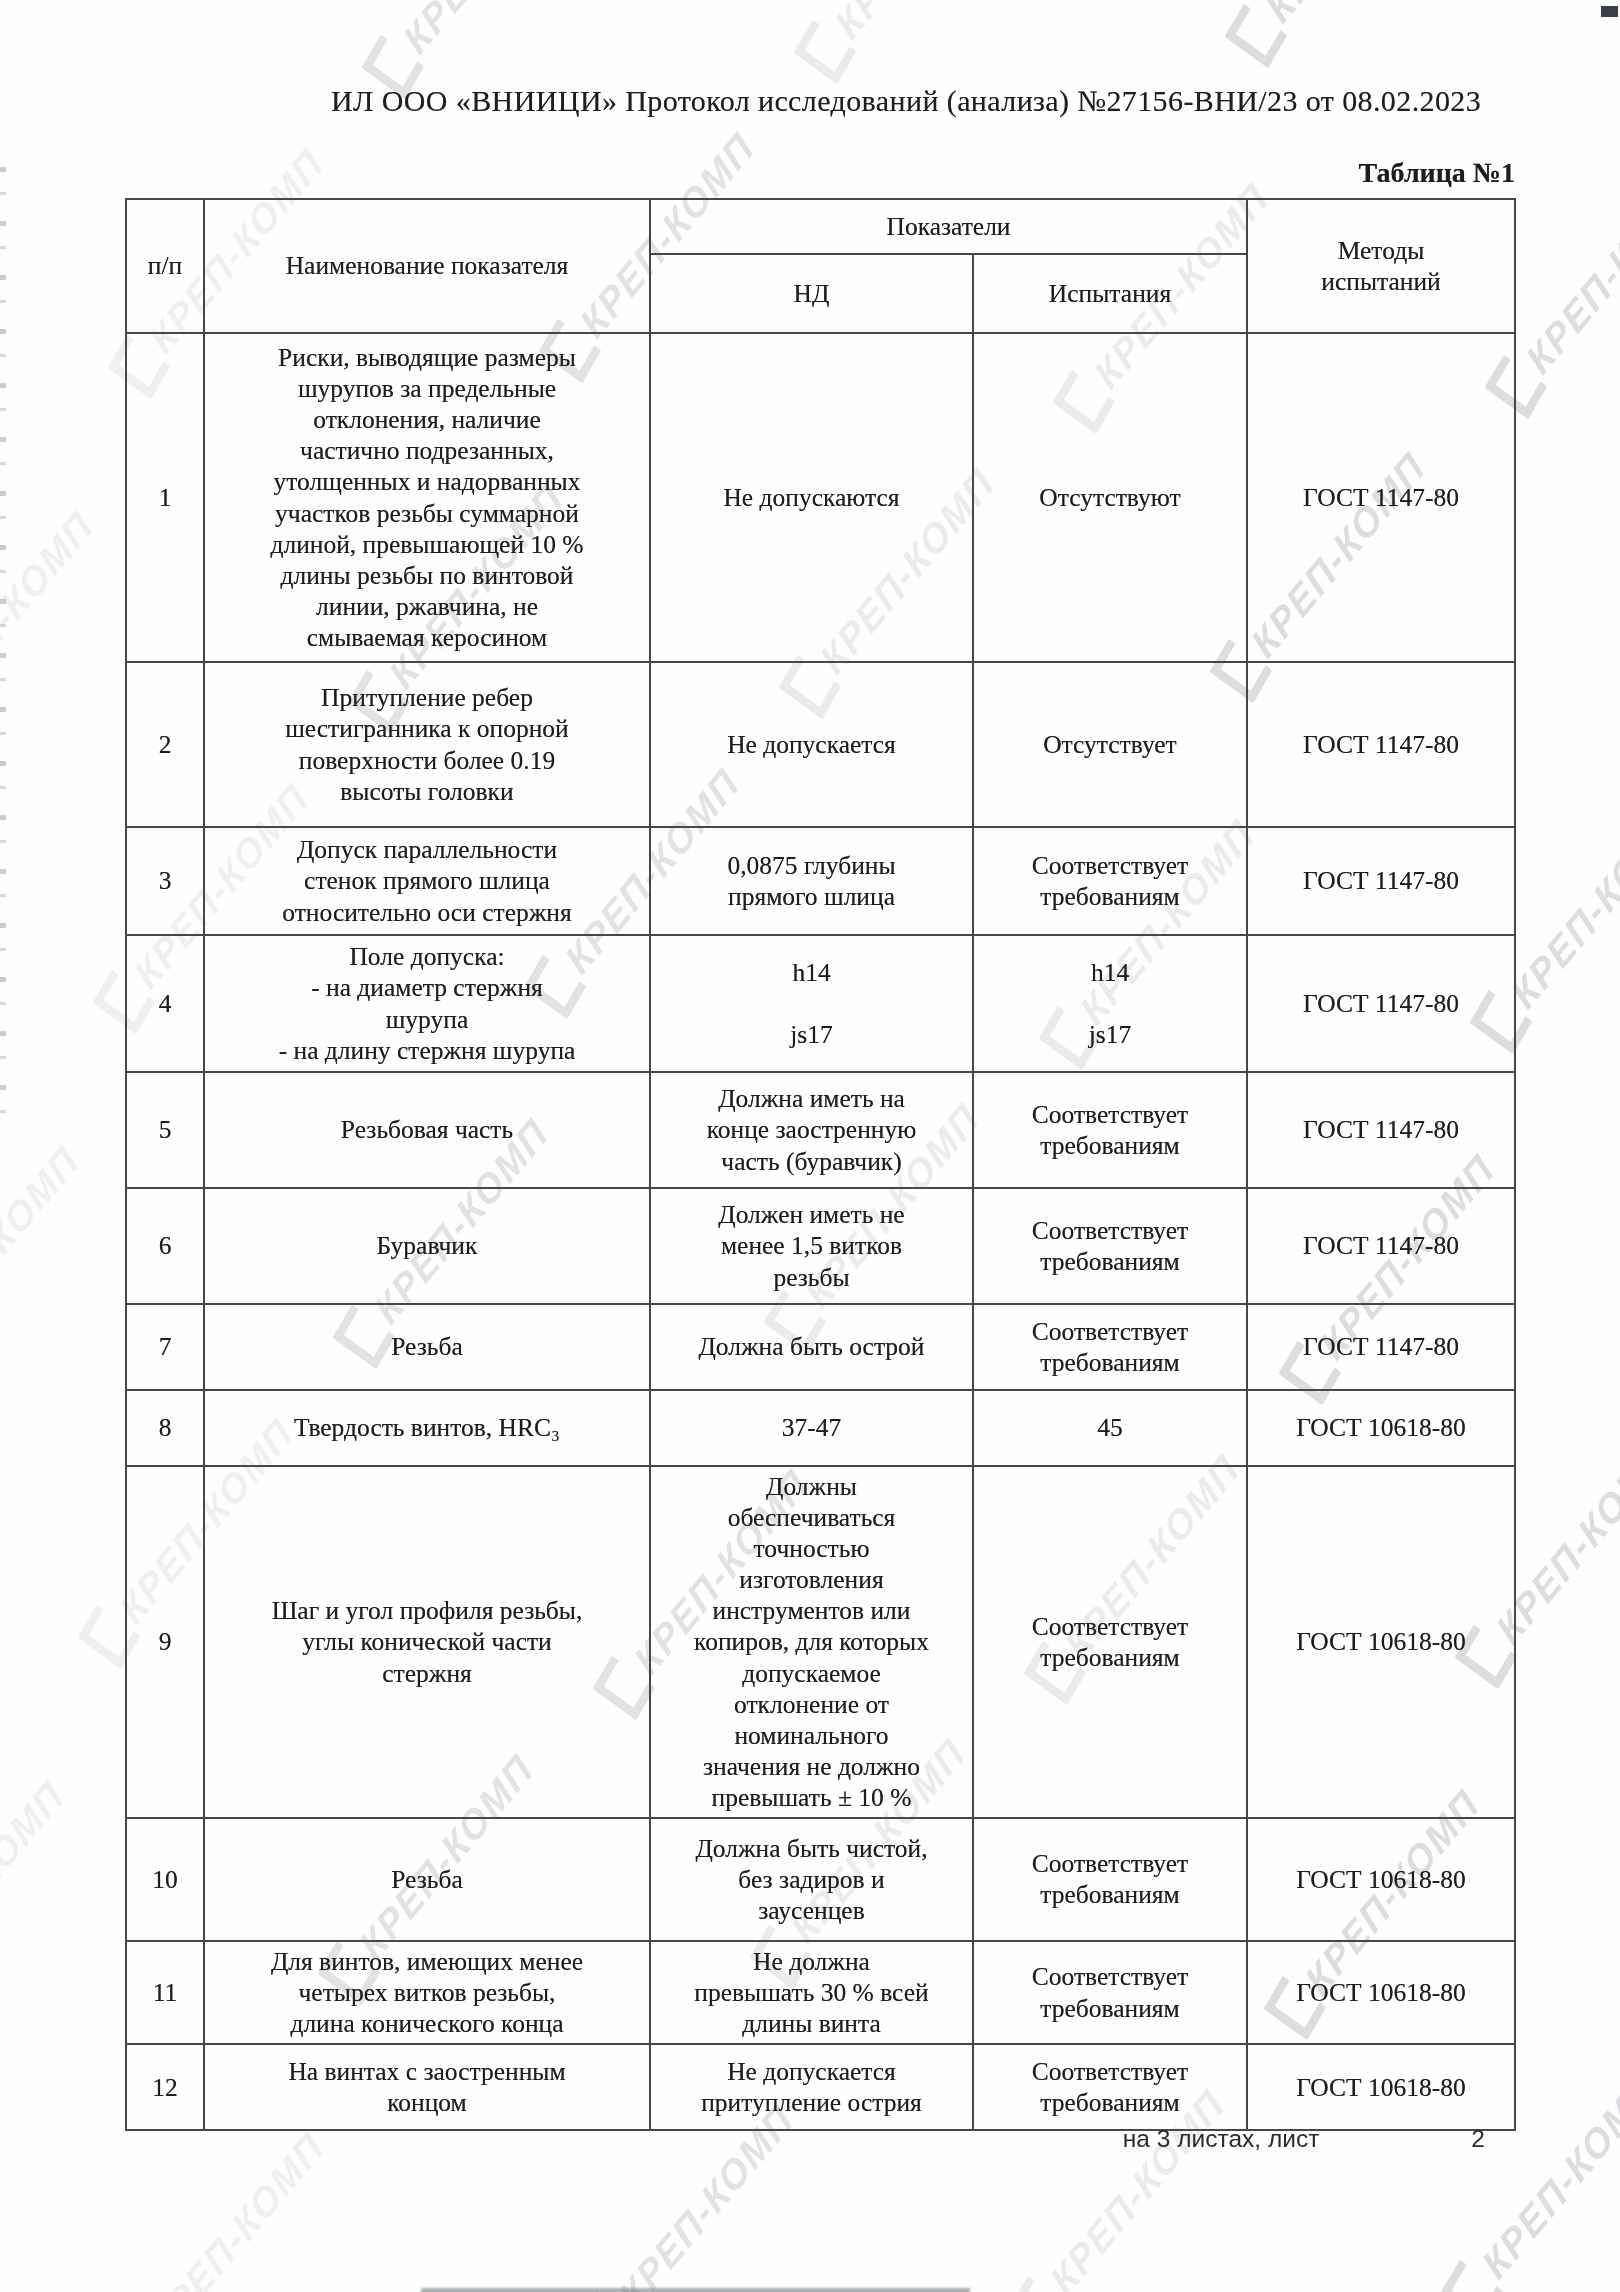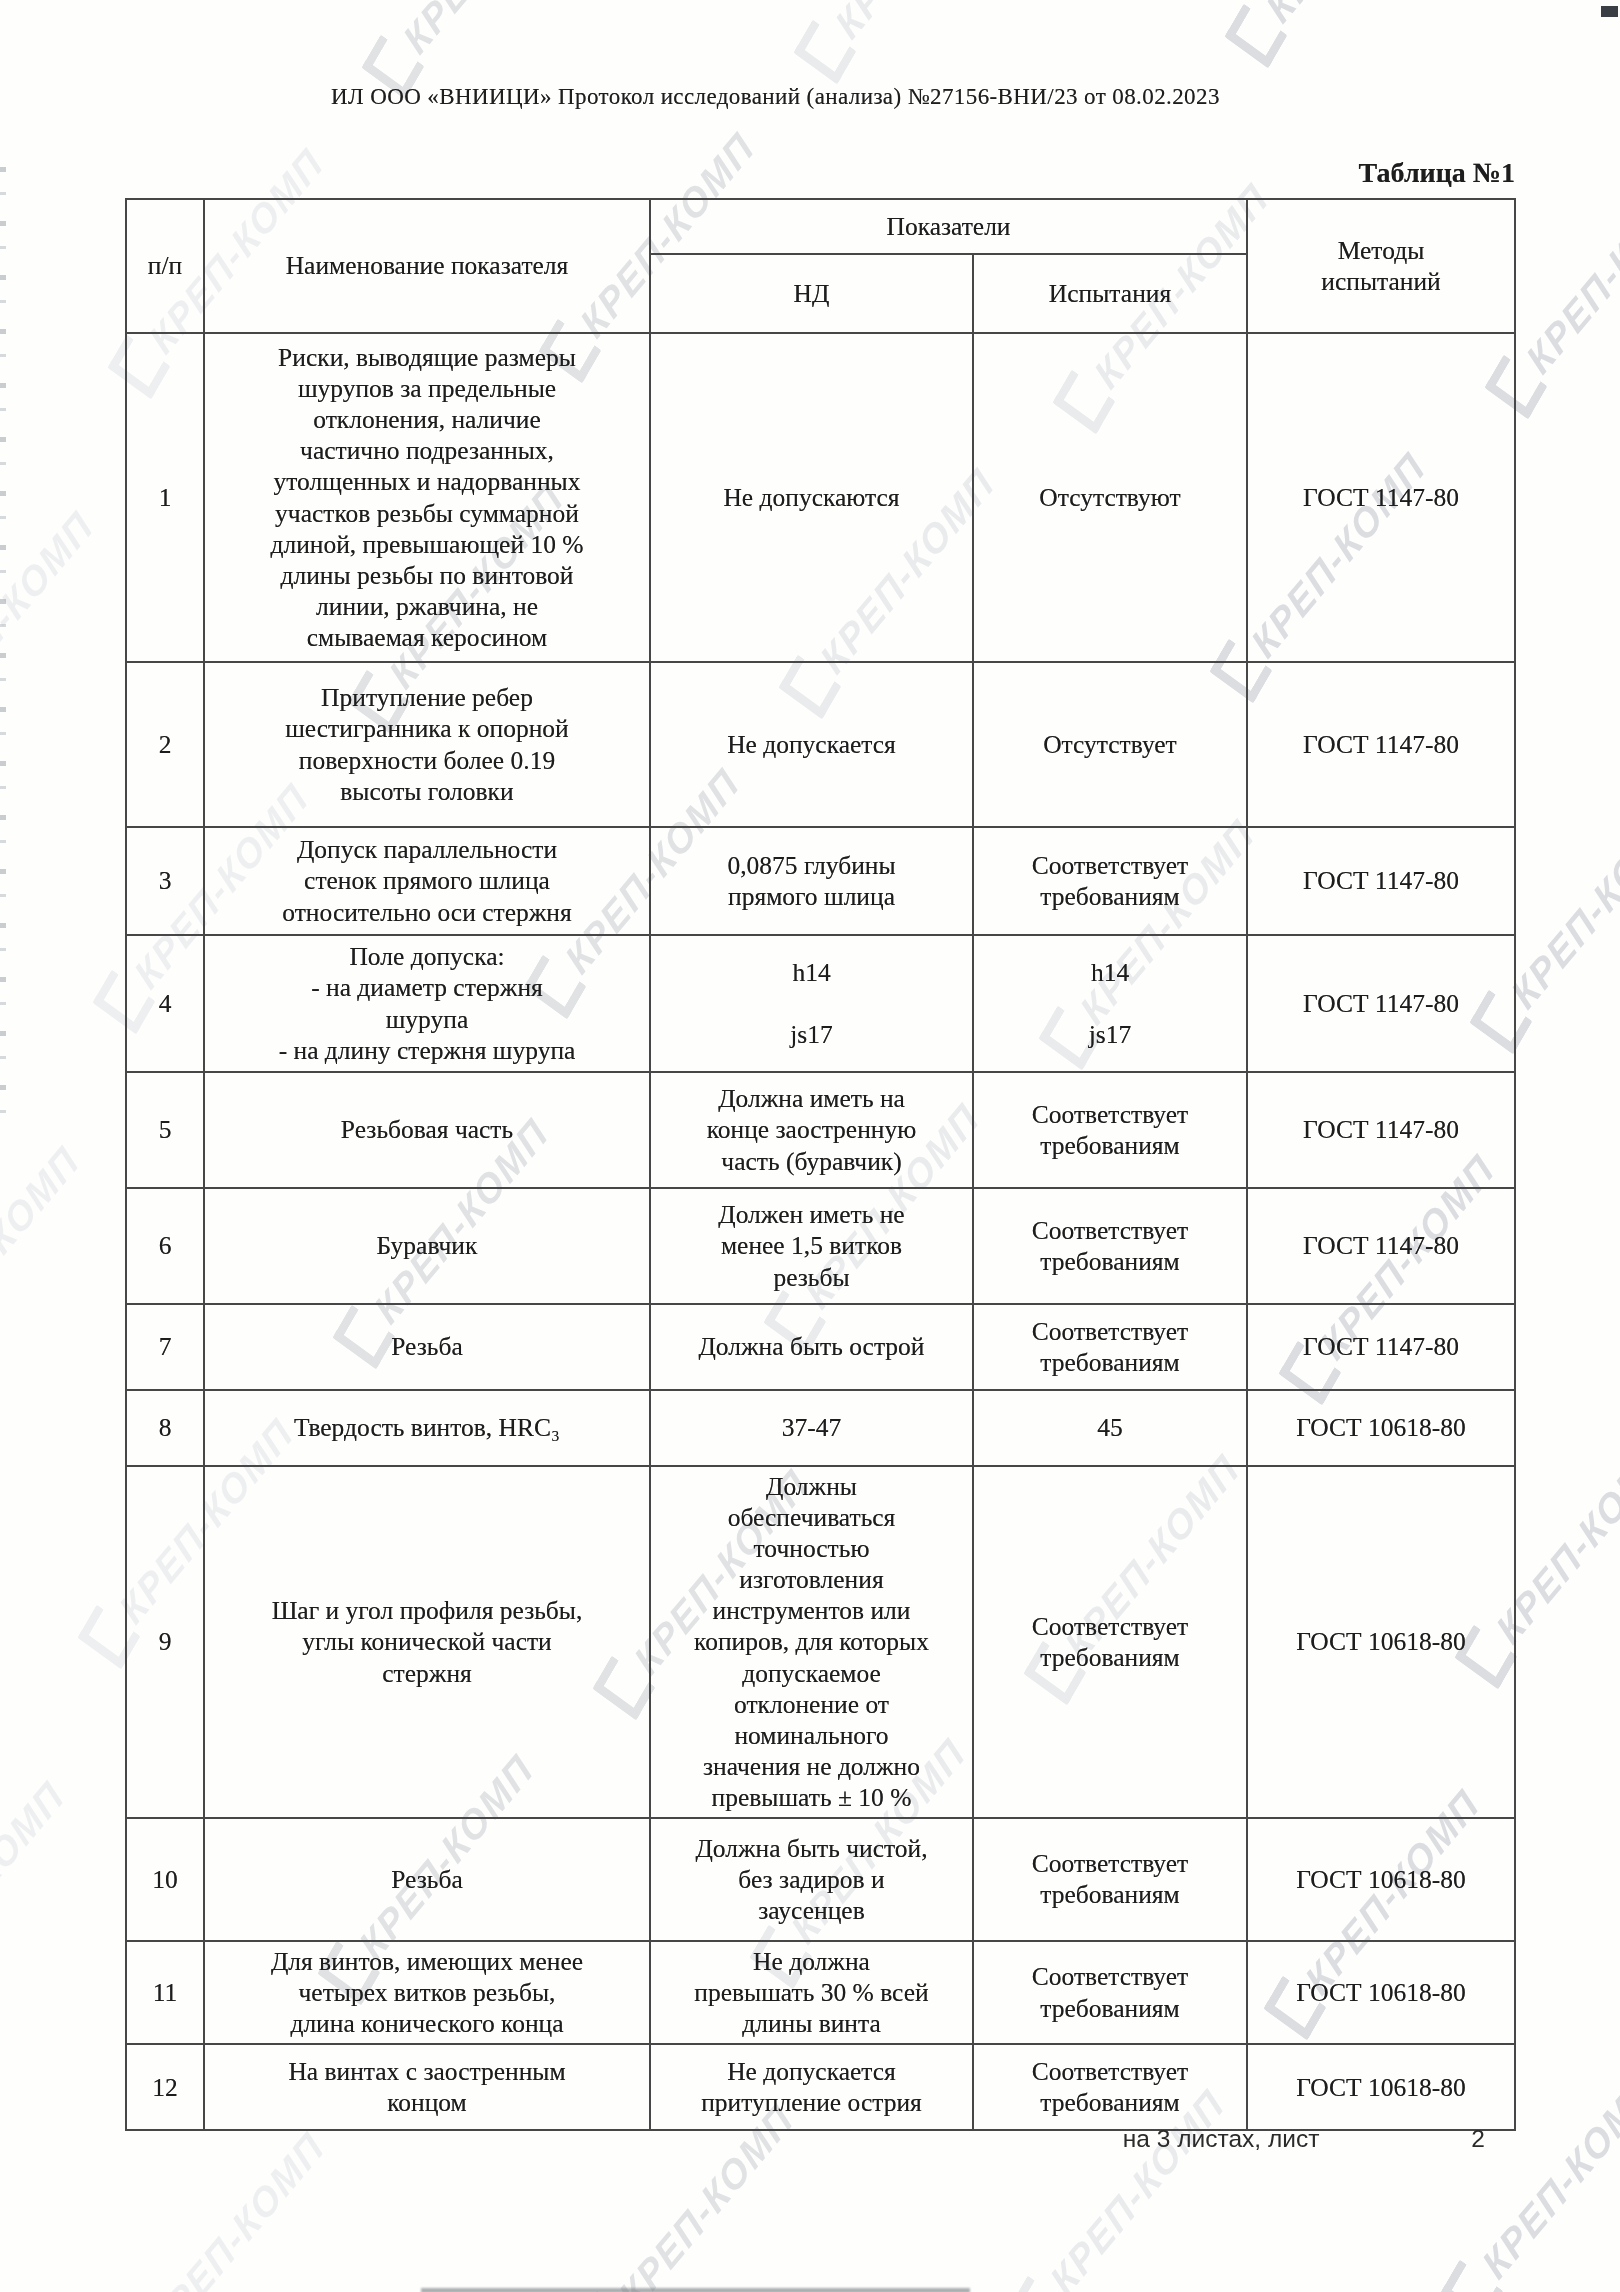--- a/index.html
+++ b/index.html
@@ -36,21 +36,21 @@
   .left-noise{
     position:absolute;left:0;top:167px;width:5.9px;height:961px;z-index:2;
     background:repeating-linear-gradient(180deg,#8d949b 0 4.9px,transparent 4.9px 25.5px,#a9afb5 25.5px 28px,transparent 28px 54px);
     opacity:.45;filter:blur(0.6px);
   }
   .bottom-strip{position:absolute;left:421px;bottom:0;width:549px;height:4.9px;background:#6a6f74;opacity:.55;filter:blur(1px);z-index:2;}
   
   .content{position:absolute;inset:0;z-index:1;}
   .doc-header{
     position:absolute;left:331px;top:84px;
-    font-size:23px;letter-spacing:0.4px;
+    font-size:30px;letter-spacing:0.4px;
     color:#1e1e1e;white-space:nowrap;
     text-shadow:0 0 0.5px rgba(0,0,0,.5);
   }
   .table-caption{
     position:absolute;left:125px;top:157px;width:1390px;
     text-align:right;font-weight:bold;font-size:28px;
     text-shadow:0 0 0.5px rgba(0,0,0,.5);
   }
   table.protocol{
     position:absolute;left:125px;top:198px;width:1390px;

